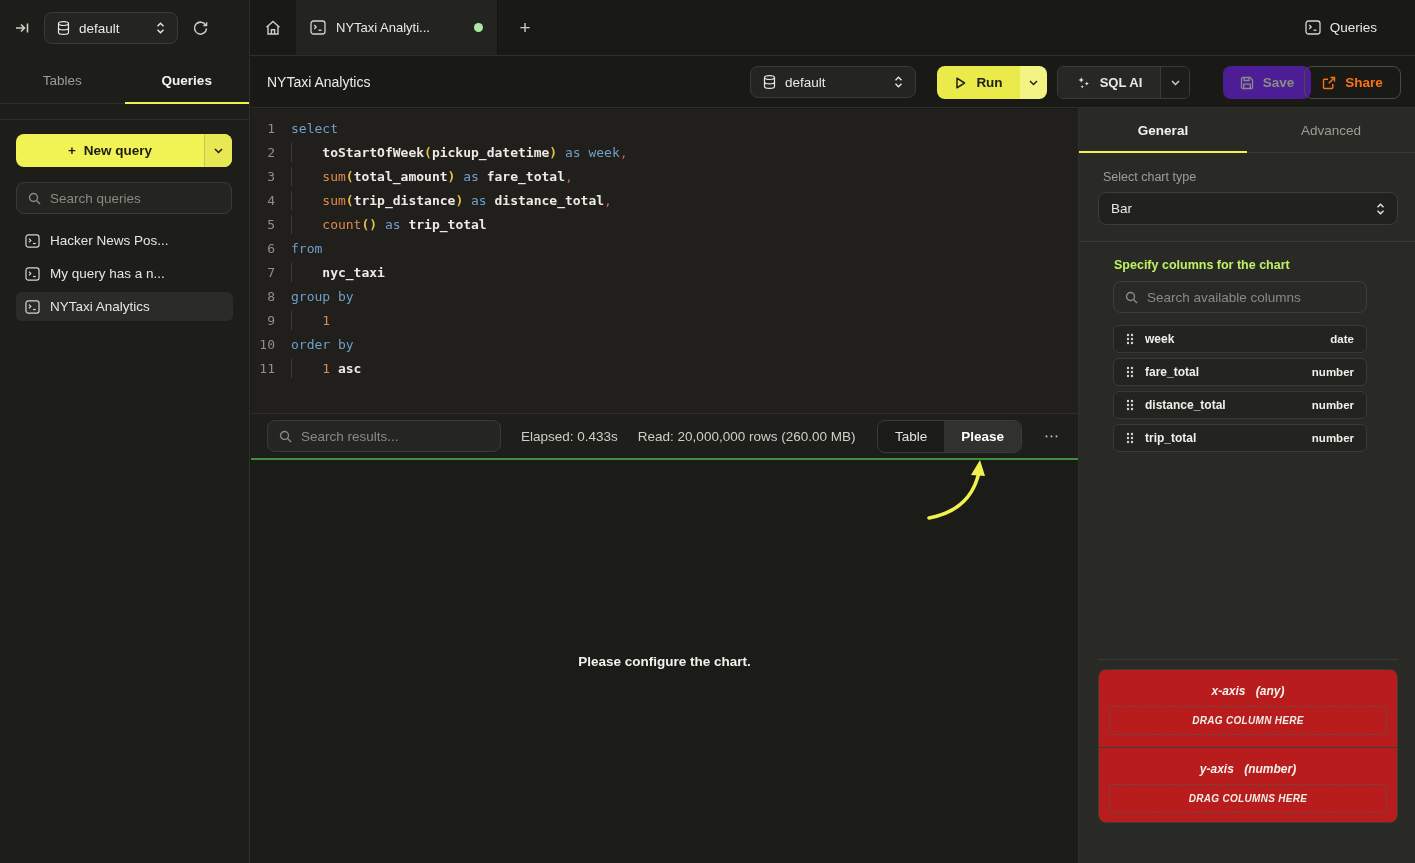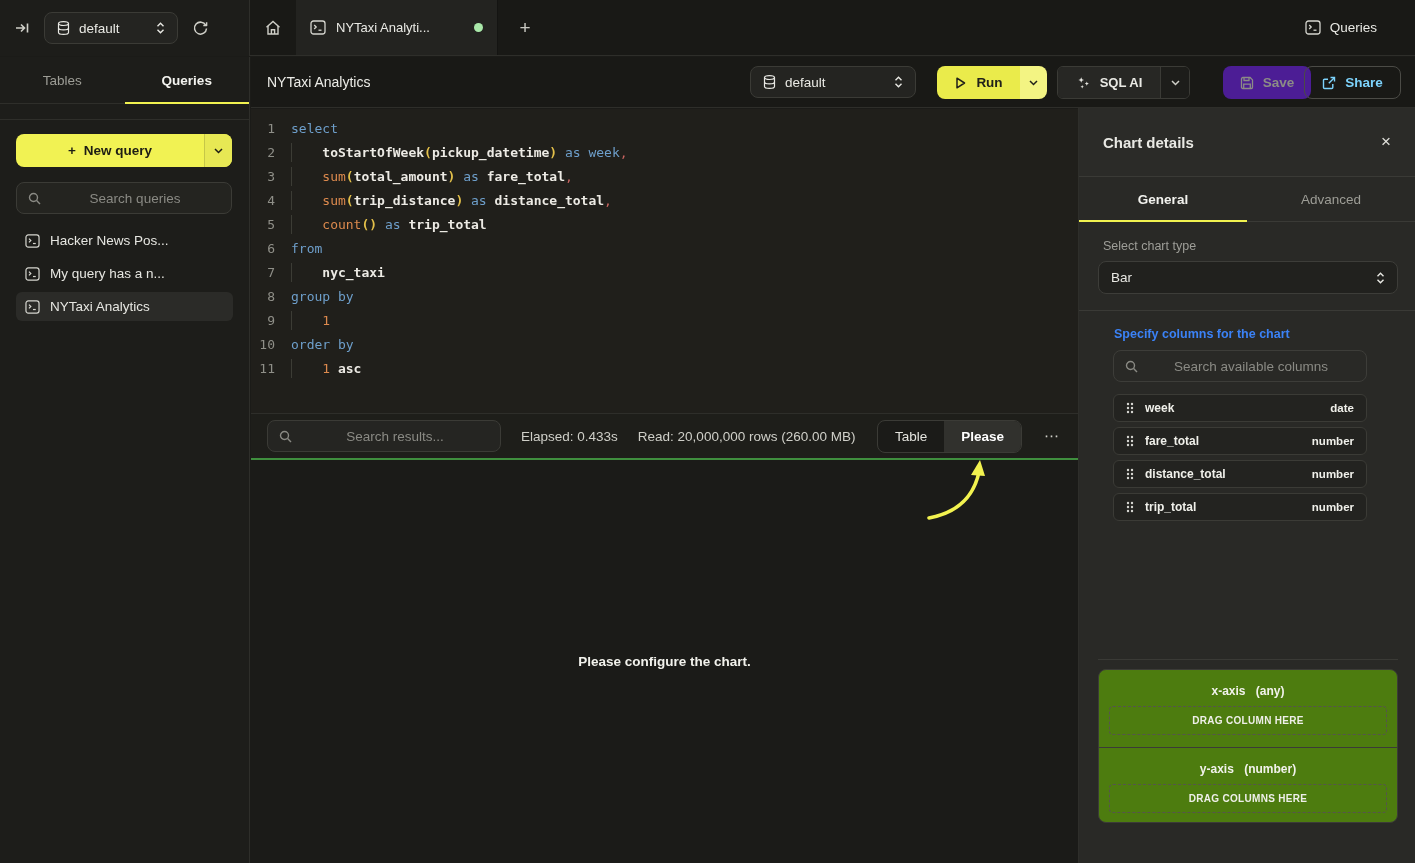--- a/index.html
+++ b/index.html
@@ -50,21 +50,21 @@
   #side-div { margin-top:15px; border-bottom:1px solid #2e2e2a; }
   #new-query { margin:14px 16px 0 16px; width:216px; height:33px; display:flex;
     background:#f1f253; border-radius:8px; overflow:hidden; cursor:pointer; }
   #new-query .main { flex:1; display:flex; align-items:center; justify-content:center;
     gap:8px; color:#1d1d14; font-weight:600; font-size:13.5px; }
   #new-query .caret { width:28px; display:flex; align-items:center; justify-content:center;
     background:#e7e854; border-left:1px solid rgba(0,0,0,.14); color:#1d1d14; }
   .search-box { display:flex; align-items:center; gap:9px; height:32px; padding:0 11px;
     background:#242420; border:1px solid #3b3b36; border-radius:8px; color:#8a8a84; }
   .search-box input { flex:1; background:none; border:none; outline:none;
-    color:#e9e9e4; font-family:inherit; font-size:13.5px; min-width:0;text-align:center; }
+    color:#e9e9e4; font-family:inherit; font-size:13.5px; min-width:0; }
   .search-box input::placeholder { color:#8a8a84; }
   #side-search { margin:15px 16px 0 16px; width:216px; }
   #query-list { margin:12px 16px 0 16px; display:flex; flex-direction:column; gap:4px; }
   .query-item { display:flex; align-items:center; gap:10px; height:29px; padding:0 9px;
     border-radius:6px; color:#e6e6e1; font-size:13.5px; cursor:pointer; white-space:nowrap; }
   .query-item.active { background:#2b2b28; }
   .q-icon { color:#d5d5ce; flex:0 0 auto; }
 
   
   #main-header { position:absolute; left:251px; top:57px; width:1164px; height:51px;
@@ -83,21 +83,21 @@
   #sqlai-btn .main { flex:1; display:flex; align-items:center; justify-content:center;
     gap:9px; background:#272724; font-weight:600; }
   #sqlai-btn .caret { width:29px; display:flex; align-items:center; justify-content:center;
     background:#1d1d1a; border-left:1px solid #3b3b36; color:#cfcfc8; }
   #save-btn { position:absolute; left:952px; top:9px; width:88px; height:33px;
     display:flex; align-items:center; justify-content:center; gap:9px;
     background:#4c1d95; border:none; border-radius:8px; color:#8c8c86;
     font-weight:600; font-size:13.5px;margin-left:20px; }
   #share-btn { position:absolute; left:1053px; top:9px; width:97px; height:33px;
     display:flex; align-items:center; justify-content:center; gap:9px;
-    background:transparent; border:1px solid #4b4b46; border-radius:8px; color:#7dd3fc;
+    background:transparent; border:1px solid #4b4b46; border-radius:8px; color:#f97316;
     font-weight:600; font-size:13.5px; cursor:pointer; }
 
   
   #editor { position:absolute; left:251px; top:109px; width:827px; height:304px;
     background:#201f1b; padding-top:7px; }
   .ed-line { display:flex; height:24px; align-items:center; font-size:13px; }
   .ed-line .ln { width:24px; text-align:right; color:#8f8f88;
     font-family:"DejaVu Sans Mono", monospace; flex:0 0 auto; }
   .ed-line .code { margin-left:16px; white-space:pre; position:relative;
     font-family:"DejaVu Sans Mono", monospace; }
@@ -140,32 +140,32 @@
   #panel-tabs { display:flex; height:45px; border-bottom:1px solid #3a3a36; }
   .panel-tab { flex:1; display:flex; align-items:center; justify-content:center;
     color:#9d9d96; font-size:13.5px; cursor:pointer; position:relative; }
   .panel-tab.active { color:#f2f2ee; font-weight:600; }
   .panel-tab.active::after { content:""; position:absolute; left:0; right:0; bottom:-1px;
     height:2px; background:#f1f250; }
   .panel-label { margin:17px 24px 0 24px; color:#9e9e98; font-size:12.5px; }
   #chart-type-select { margin:8px 17px 0 19px; height:33px; background:#21211e;
     border-color:#3d3d39; }
   #panel-div1 { margin-top:16px; border-bottom:1px solid #3a3a36; }
-  #columns-label { margin:16px 24px 0 35px; color:#3b82f6; font-size:12.5px; font-weight:600; }
+  #columns-label { margin:16px 24px 0 35px; color:#bef264; font-size:12.5px; font-weight:600; }
   #columns-search { margin:9px 48px 0 34px; background:transparent; border-color:#3d3d39; }
   #columns-list { margin:12px 48px 0 34px; display:flex; flex-direction:column; gap:5px; }
   .col-row { display:flex; align-items:center; gap:11px; height:28px; padding:0 12px;
     background:#232320; border:1px solid #3b3b36; border-radius:6px; cursor:grab; }
   .col-name { font-size:12px; font-weight:700; color:#f0f0ea; }
   .col-type { margin-left:auto; font-size:11.5px; font-weight:700; color:#f0f0ea; }
   .drag-icon { color:#d8d8d2; flex:0 0 auto; }
   #panel-div2 { position:absolute; left:19px; right:17px; top:551px;
     border-top:1px solid #3a3a36; }
   #axis-box { position:absolute; left:19px; right:17px; top:561px; height:154px;
-    background:#4d7c0f; border:1px solid #3b3b37; border-radius:8px; }
+    background:#b91c1c; border:1px solid #3b3b37; border-radius:8px;font-style:italic; }
   .axis-section { padding:10px 10px 0 10px; }
   .axis-title { text-align:center; font-size:12px; color:#f2f2ec; padding-top:4px; }
   .axis-title .nm { font-weight:700; }
   .axis-title .ty { font-weight:600; margin-left:7px; }
   .drop-zone { margin-top:8px; height:29px; border:1px dashed #56544e; border-radius:4px;
     display:flex; align-items:center; justify-content:center;
     font-size:10px; font-weight:700; letter-spacing:.3px; color:#efefe9; }
   #axis-div { margin-top:12px; border-top:1px solid #3b3b37; }
 </style>
 </head>
@@ -467,24 +467,20 @@
     <div id="chart-msg">Please configure the chart.</div>
     <div id="hint-arrow">
       <svg width="82" height="68" viewBox="0 0 82 68" fill="none">
         <path d="M10 60 Q 52 52 60 14" stroke="#f2f24f" stroke-width="3.6" stroke-linecap="round"></path>
         <path d="M52 17 L61 2 L66 18 Z" fill="#f2f24f"></path>
       </svg>
     </div>
   </div>
 
   <div id="right-panel">
-    <div id="panel-header">
-      <span id="panel-title">Chart details</span>
-      <span id="panel-close">×</span>
-    </div>
 
     <div id="panel-tabs">
       <div class="panel-tab active">General</div>
       <div class="panel-tab">Advanced</div>
     </div>
 
     <div class="panel-label">Select chart type</div>
 
     <div class="select" id="chart-type-select">
       <span class="grow">Bar</span>

